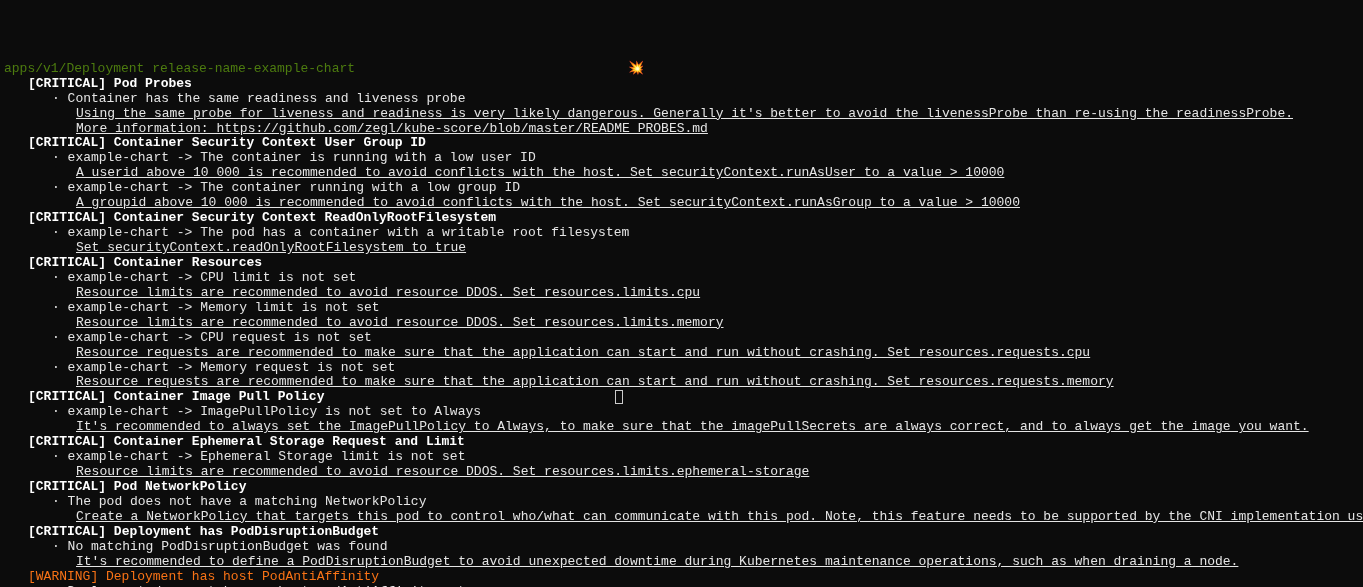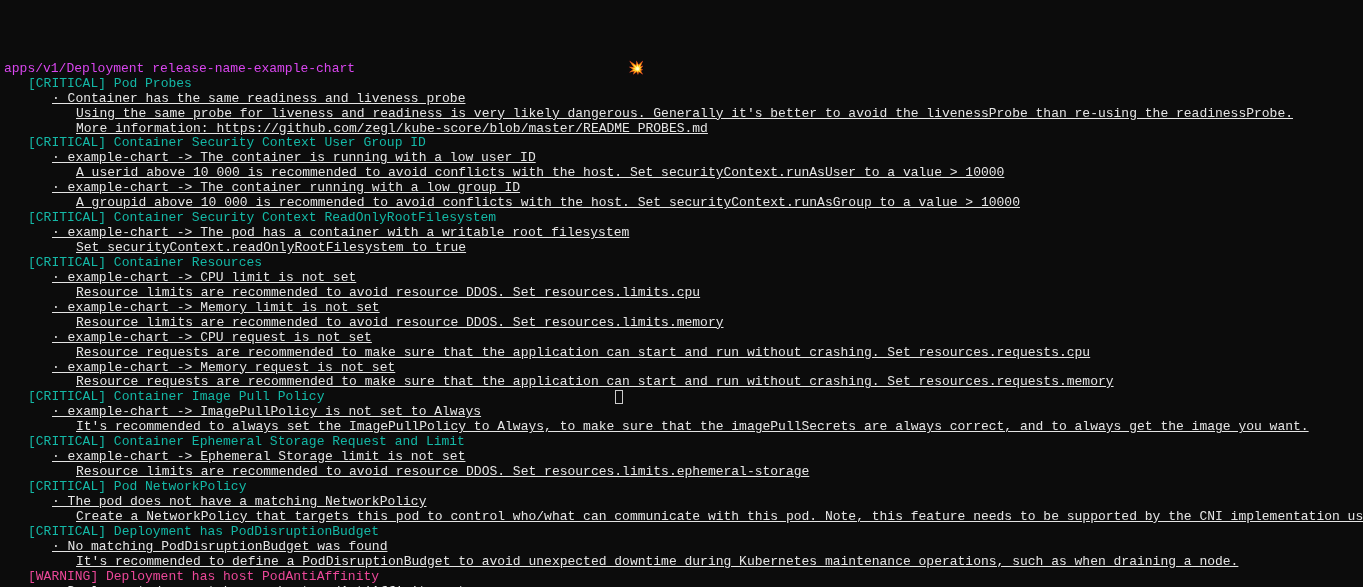--- a/index.html
+++ b/index.html
@@ -11,32 +11,32 @@
       background: #0c0c0c;
       color: #cccccc;
       font-family: 'Consolas', 'Monaco', 'Courier New', monospace;
       font-size: 13px;
       line-height: 1.15;
       white-space: pre;
       padding: 2px 4px;
       width: 1363px;
       overflow-x: hidden;
     }
-    .magenta { color: #d946ef; }
-    .pink { color: #14b8a6; }
-    .yellow { color: #ec4899; font-family: Liberation Mono, monospace; }
+    .magenta { color: #4d7c0f; }
+    .pink { color: #ffffff; font-weight: bold; }
+    .yellow { color: #f97316; font-family: Liberation Mono, monospace; }
     .white { color: #e5e5e5; }
     .explosion {
       color: #ff6b00;
     }
     .line {
       display: block;
     }
     .indent-1 { padding-left: 24px; }
-    .indent-2 { padding-left: 48px; text-decoration: underline; }
+    .indent-2 { padding-left: 48px; }
     .indent-3 { padding-left: 72px; text-decoration: underline; }
     .cursor {
       display: inline-block;
       width: 8px;
       height: 14px;
       border: 1px solid #cccccc;
       vertical-align: text-bottom;
       margin-left: 2px;
     }
   </style>

